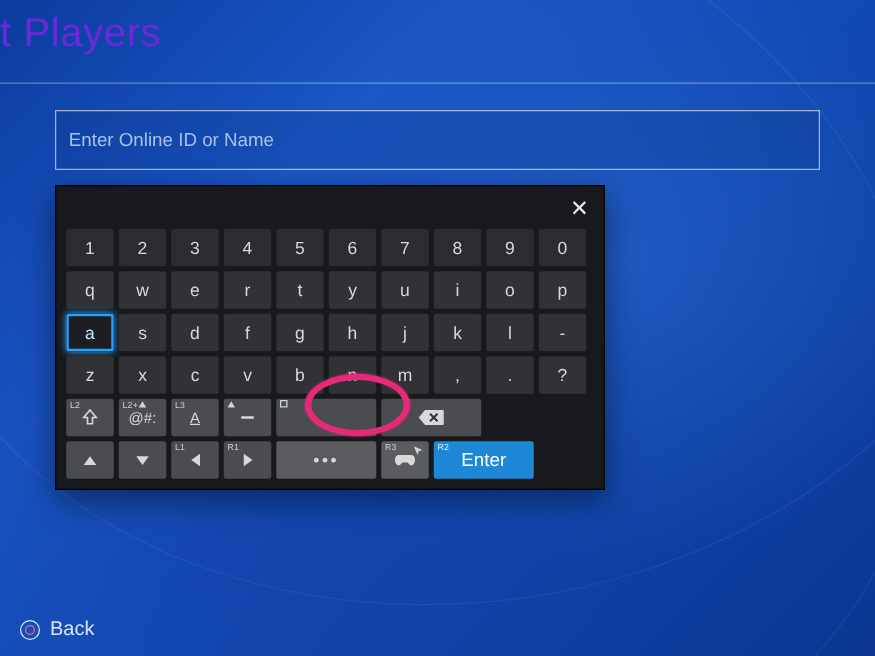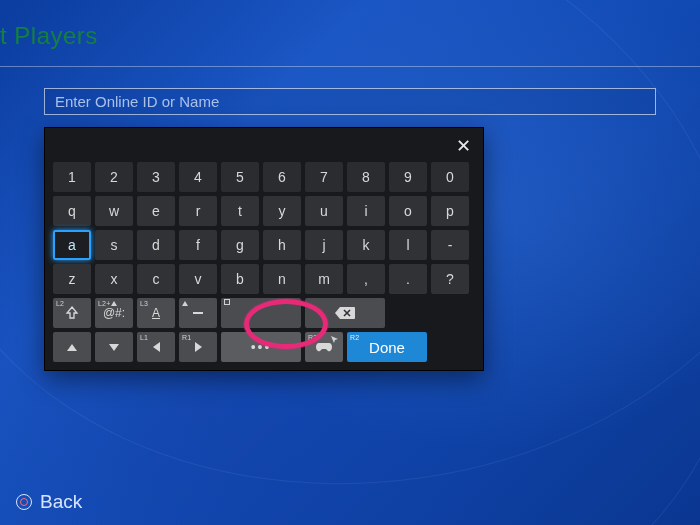--- a/index.html
+++ b/index.html
@@ -14,29 +14,29 @@
   }
   
   .swoosh{position:absolute;inset:0;pointer-events:none;opacity:.35}
   .swoosh::before,.swoosh::after{
     content:"";position:absolute;border:1px solid rgba(180,210,255,.25);border-radius:50%;
   }
   .swoosh::before{width:900px;height:700px;left:-80px;top:-220px;transform:rotate(-8deg)}
   .swoosh::after{width:1000px;height:780px;left:-260px;top:-120px;transform:rotate(12deg)}
 
   .page-title{
-    position:absolute;left:0;top:22px;font-size:24px;font-weight:300;color:#15803d;
+    position:absolute;left:0;top:8px;font-size:32px;font-weight:300;color:#6d28d9;
     letter-spacing:.5px;white-space:nowrap;
   }
   .title-rule{position:absolute;left:0;right:0;top:66px;height:1px;background:rgba(255,255,255,.35)}
 
   .content{position:absolute;left:44px;right:44px;top:88px}
 
   .text-field{
-    height:27px;border:1px solid rgba(255,255,255,.6);display:flex;align-items:center;
+    height:48px;border:1px solid rgba(255,255,255,.6);display:flex;align-items:center;
     padding:0 10px;background:rgba(10,40,110,.15);width:612px;
   }
   .text-field .ph{color:#a9c0e8;font-size:15px}
 
   
   .kbd-wrap{
     margin-top:12px;width:440px;background:#17191c;border:1px solid #000;
     box-shadow:0 8px 24px rgba(0,0,0,.45);padding:6px 8px 8px;
   }
   .kbd-close-row{display:flex;justify-content:flex-end;height:24px;align-items:center}
@@ -74,21 +74,21 @@
 
   
   .highlight{
     position:absolute;width:84px;height:50px;border:5px solid #e62a78;border-radius:50%;
     pointer-events:none;box-shadow:0 0 2px #e62a78;
   }
 
   
   .footer{
     position:absolute;left:16px;bottom:12px;display:flex;align-items:center;gap:8px;
-    color:#d8e4ff;font-size:19px;
+    color:#d8e4ff;font-size:16px;
   }
   .o-btn{
     width:16px;height:16px;border:1.5px solid #d8e4ff;border-radius:50%;display:inline-block;position:relative;
   }
   .o-btn::after{content:"";position:absolute;inset:3px;border:1.5px solid #ff6a6a;border-radius:50%}
 </style>
 </head>
 <body>
 
 <div class="swoosh"></div>
@@ -209,21 +209,21 @@
         <span class="corner">R3</span>
         <svg width="18" height="12" viewBox="0 0 18 12">
             <path d="M4 2 H14 C16 2 17 4 17 6 C17 9 15 11 13 10 L11 8 H7 L5 10 C3 11 1 9 1 6 C1 4 2 2 4 2 Z" fill="#d8d8d8"></path>
           </svg>
         <svg width="8" height="8" viewBox="0 0 8 8" style="position:absolute;right:4px;top:4px">
             <path d="M0 0 L7 3 L4 4 L3 7 Z" fill="#cfd2d6"></path>
           </svg>
       </div>
       <div class="key done wide3">
         <span class="corner" style="color:#dbeeff">R2</span>
-        <span>Done</span>
+        <span>Enter</span>
       </div>
     </div>
 
     <div class="highlight" style="left:200px;top:211px"></div>
 
   </div>
 </div>
 
 <div class="footer">
   <span class="o-btn"></span>

